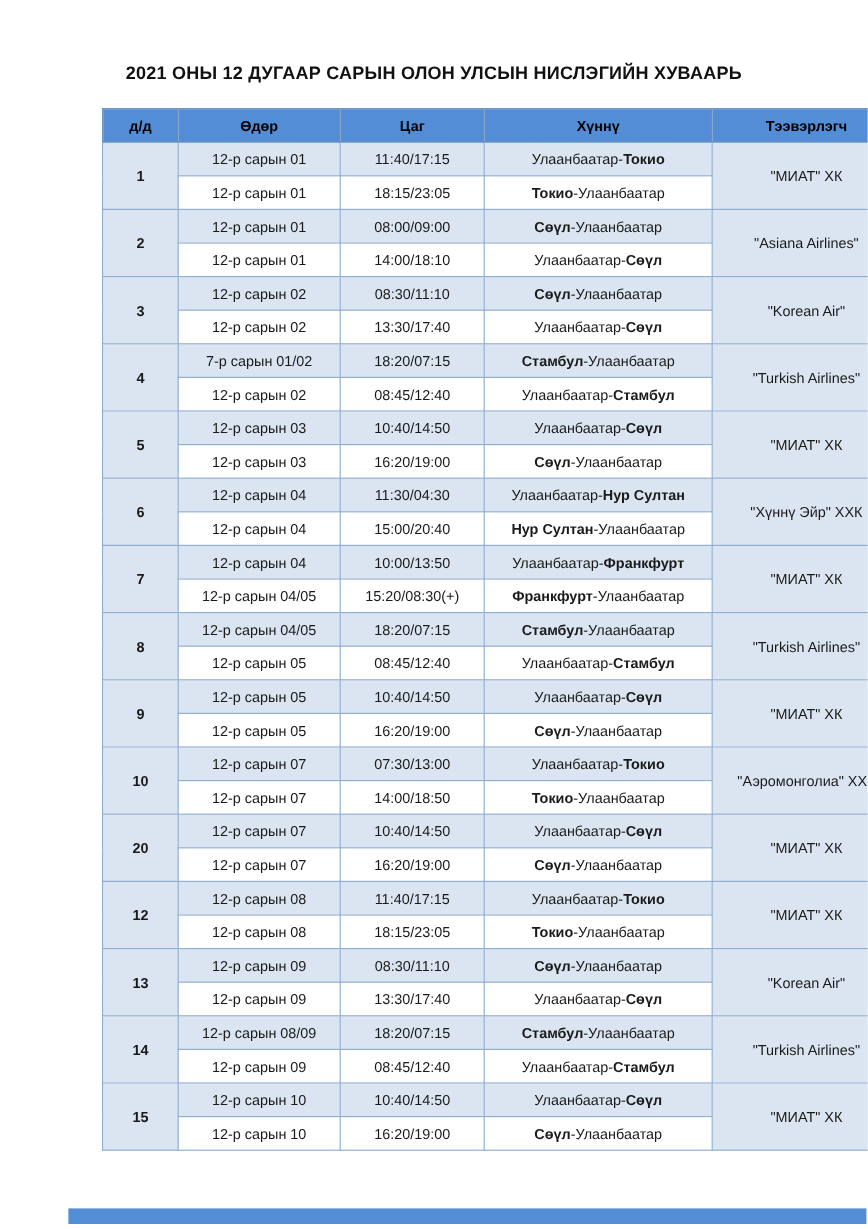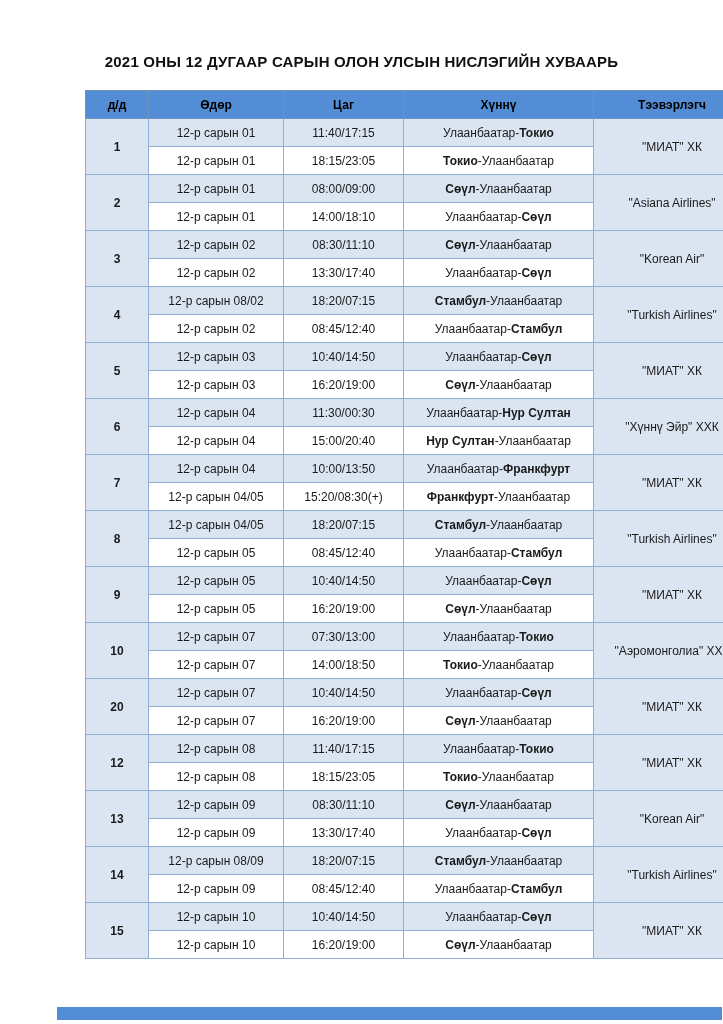--- a/index.html
+++ b/index.html
@@ -94,21 +94,21 @@
         <td class="cell"><span></span><b class="city">Сөүл</b><span>-Улаанбаатар</span></td>
         <td class="carrier" rowspan="2">"Korean Air"</td>
       </tr>
       <tr class="sub2">
         <td class="cell">12-р сарын 02</td>
         <td class="cell">13:30/17:40</td>
         <td class="cell"><span>Улаанбаатар-</span><b class="city">Сөүл</b><span></span></td>
       </tr>
       <tr class="sub1">
         <td class="no" rowspan="2">4</td>
-        <td class="cell">12-р сарын 08/02</td>
+        <td class="cell">7-р сарын 01/02</td>
         <td class="cell">18:20/07:15</td>
         <td class="cell"><span></span><b class="city">Стамбул</b><span>-Улаанбаатар</span></td>
         <td class="carrier" rowspan="2">"Turkish Airlines"</td>
       </tr>
       <tr class="sub2">
         <td class="cell">12-р сарын 02</td>
         <td class="cell">08:45/12:40</td>
         <td class="cell"><span>Улаанбаатар-</span><b class="city">Стамбул</b><span></span></td>
       </tr>
       <tr class="sub1">
@@ -119,21 +119,21 @@
         <td class="carrier" rowspan="2">"МИАТ" ХК</td>
       </tr>
       <tr class="sub2">
         <td class="cell">12-р сарын 03</td>
         <td class="cell">16:20/19:00</td>
         <td class="cell"><span></span><b class="city">Сөүл</b><span>-Улаанбаатар</span></td>
       </tr>
       <tr class="sub1">
         <td class="no" rowspan="2">6</td>
         <td class="cell">12-р сарын 04</td>
-        <td class="cell">11:30/00:30</td>
+        <td class="cell">11:30/04:30</td>
         <td class="cell"><span>Улаанбаатар-</span><b class="city">Нур Султан</b><span></span></td>
         <td class="carrier" rowspan="2">"Хүннү Эйр" ХХК</td>
       </tr>
       <tr class="sub2">
         <td class="cell">12-р сарын 04</td>
         <td class="cell">15:00/20:40</td>
         <td class="cell"><span></span><b class="city">Нур Султан</b><span>-Улаанбаатар</span></td>
       </tr>
       <tr class="sub1">
         <td class="no" rowspan="2">7</td>

